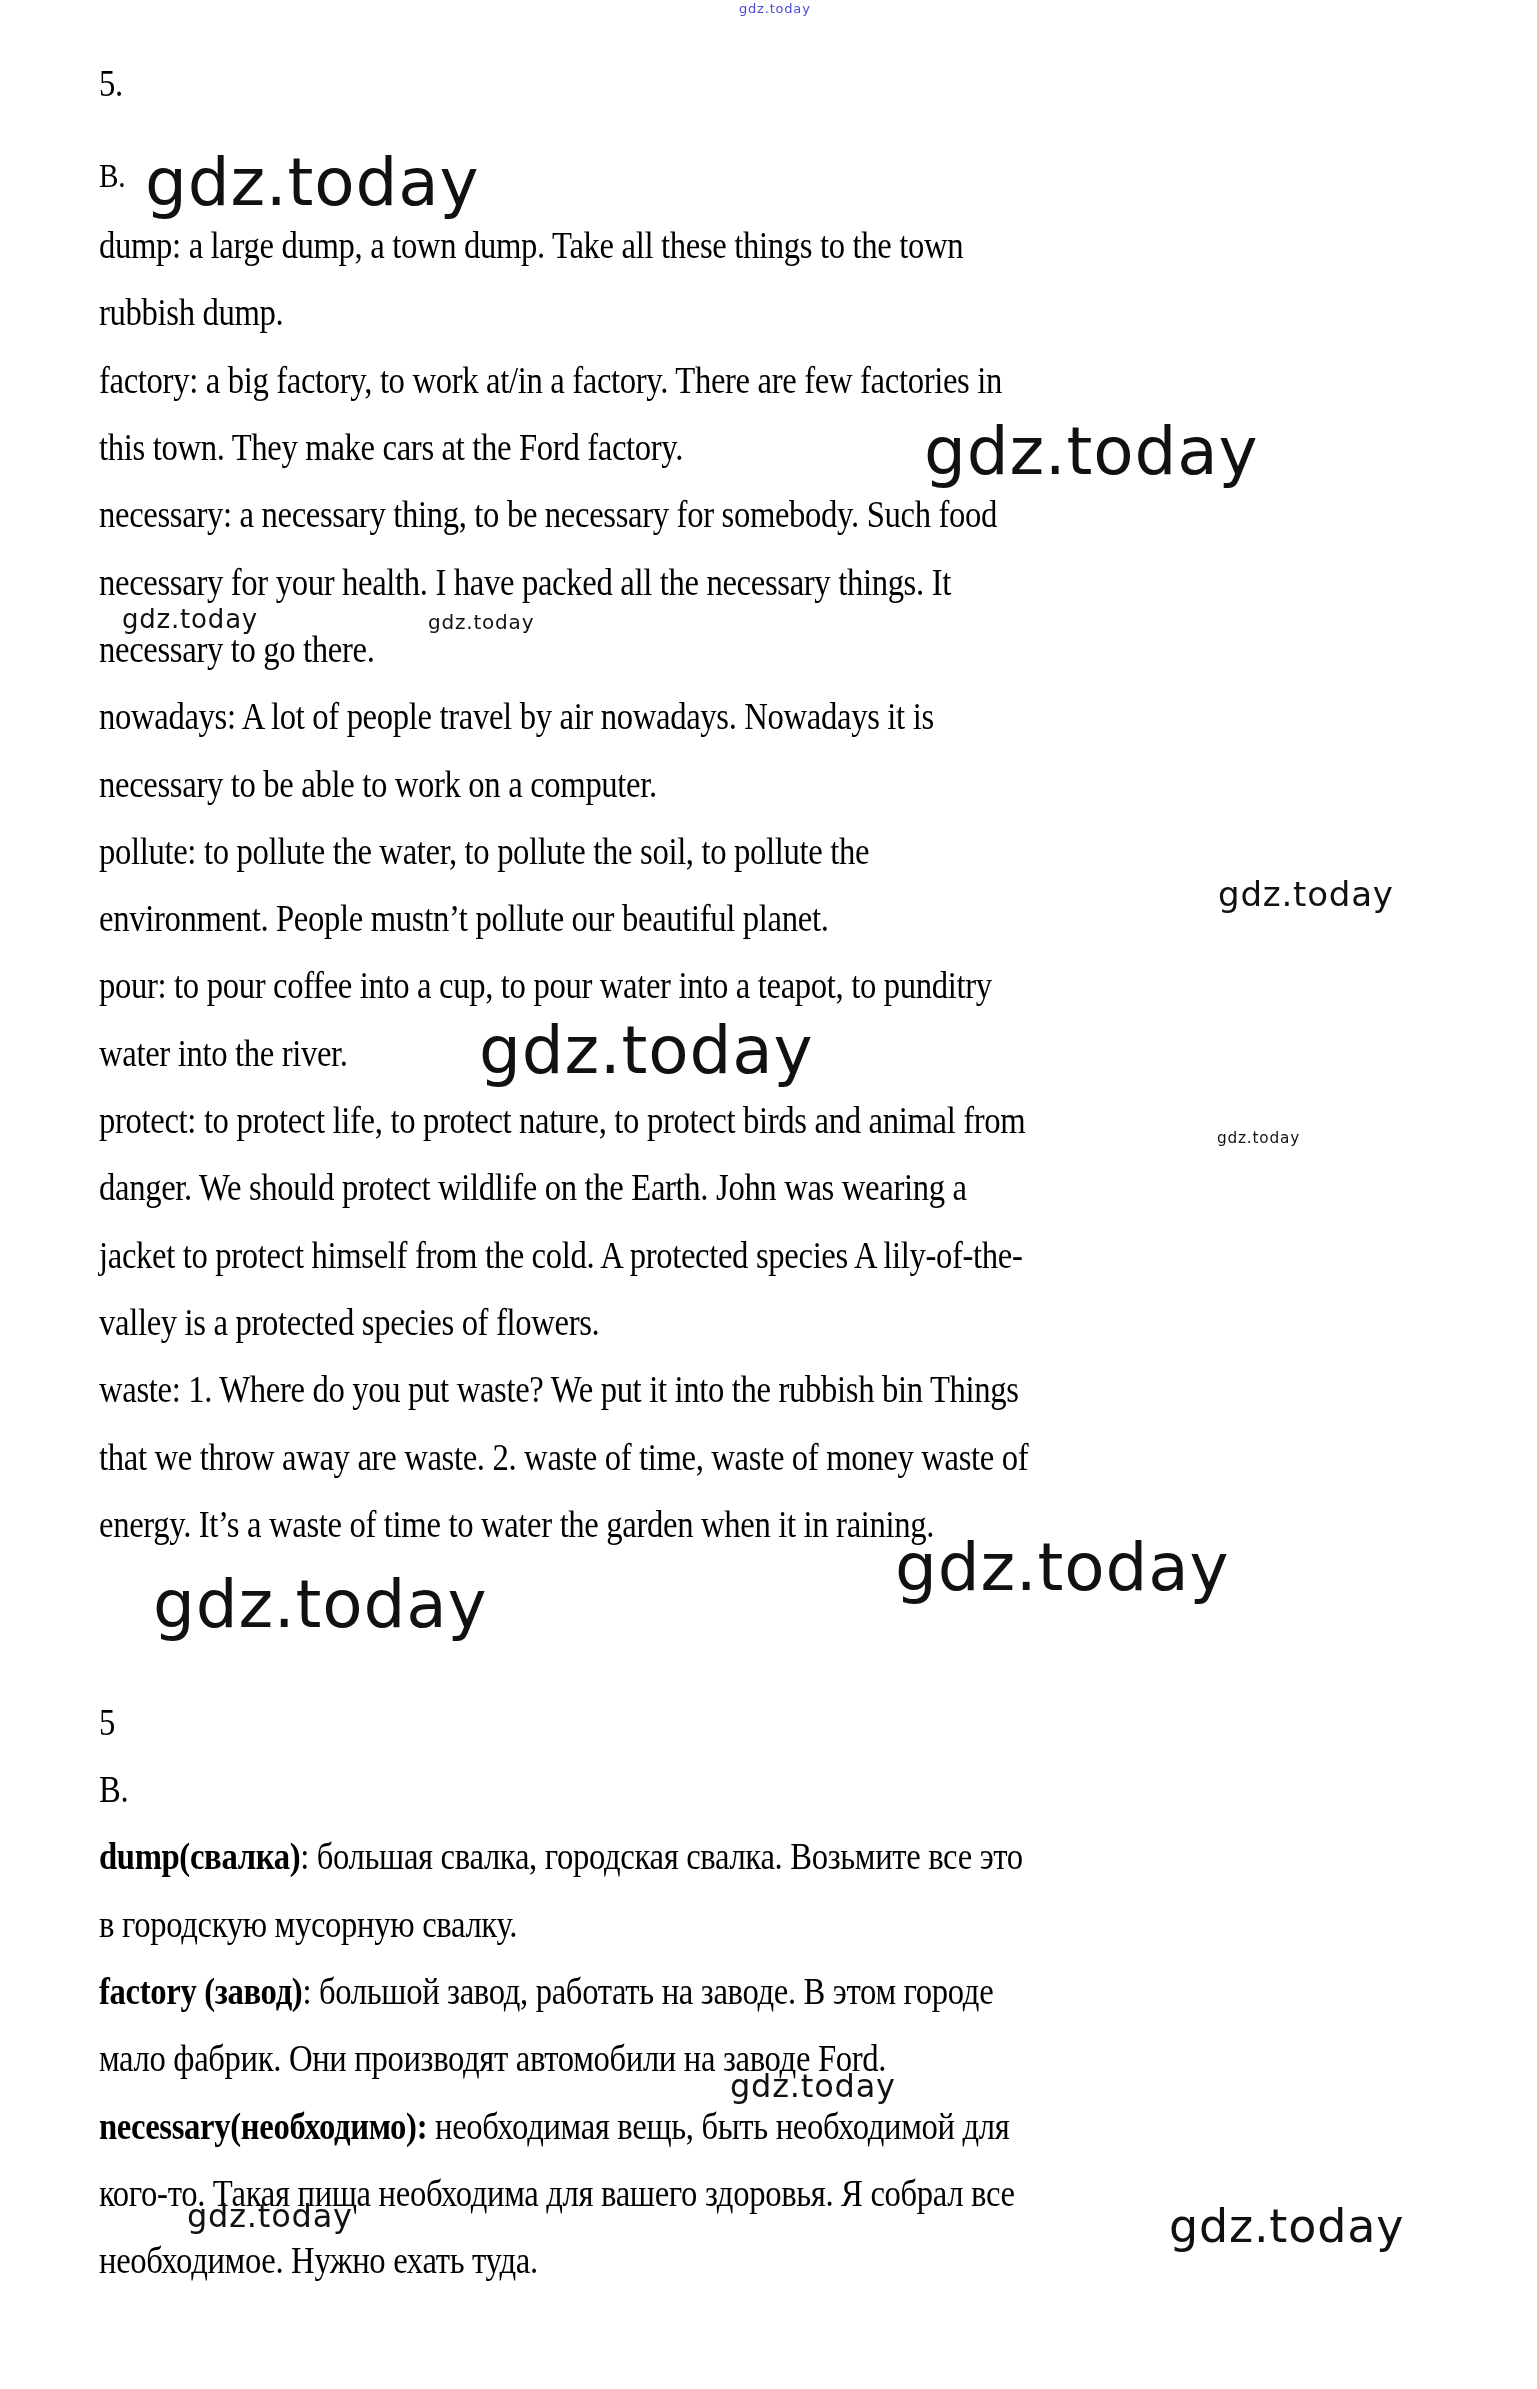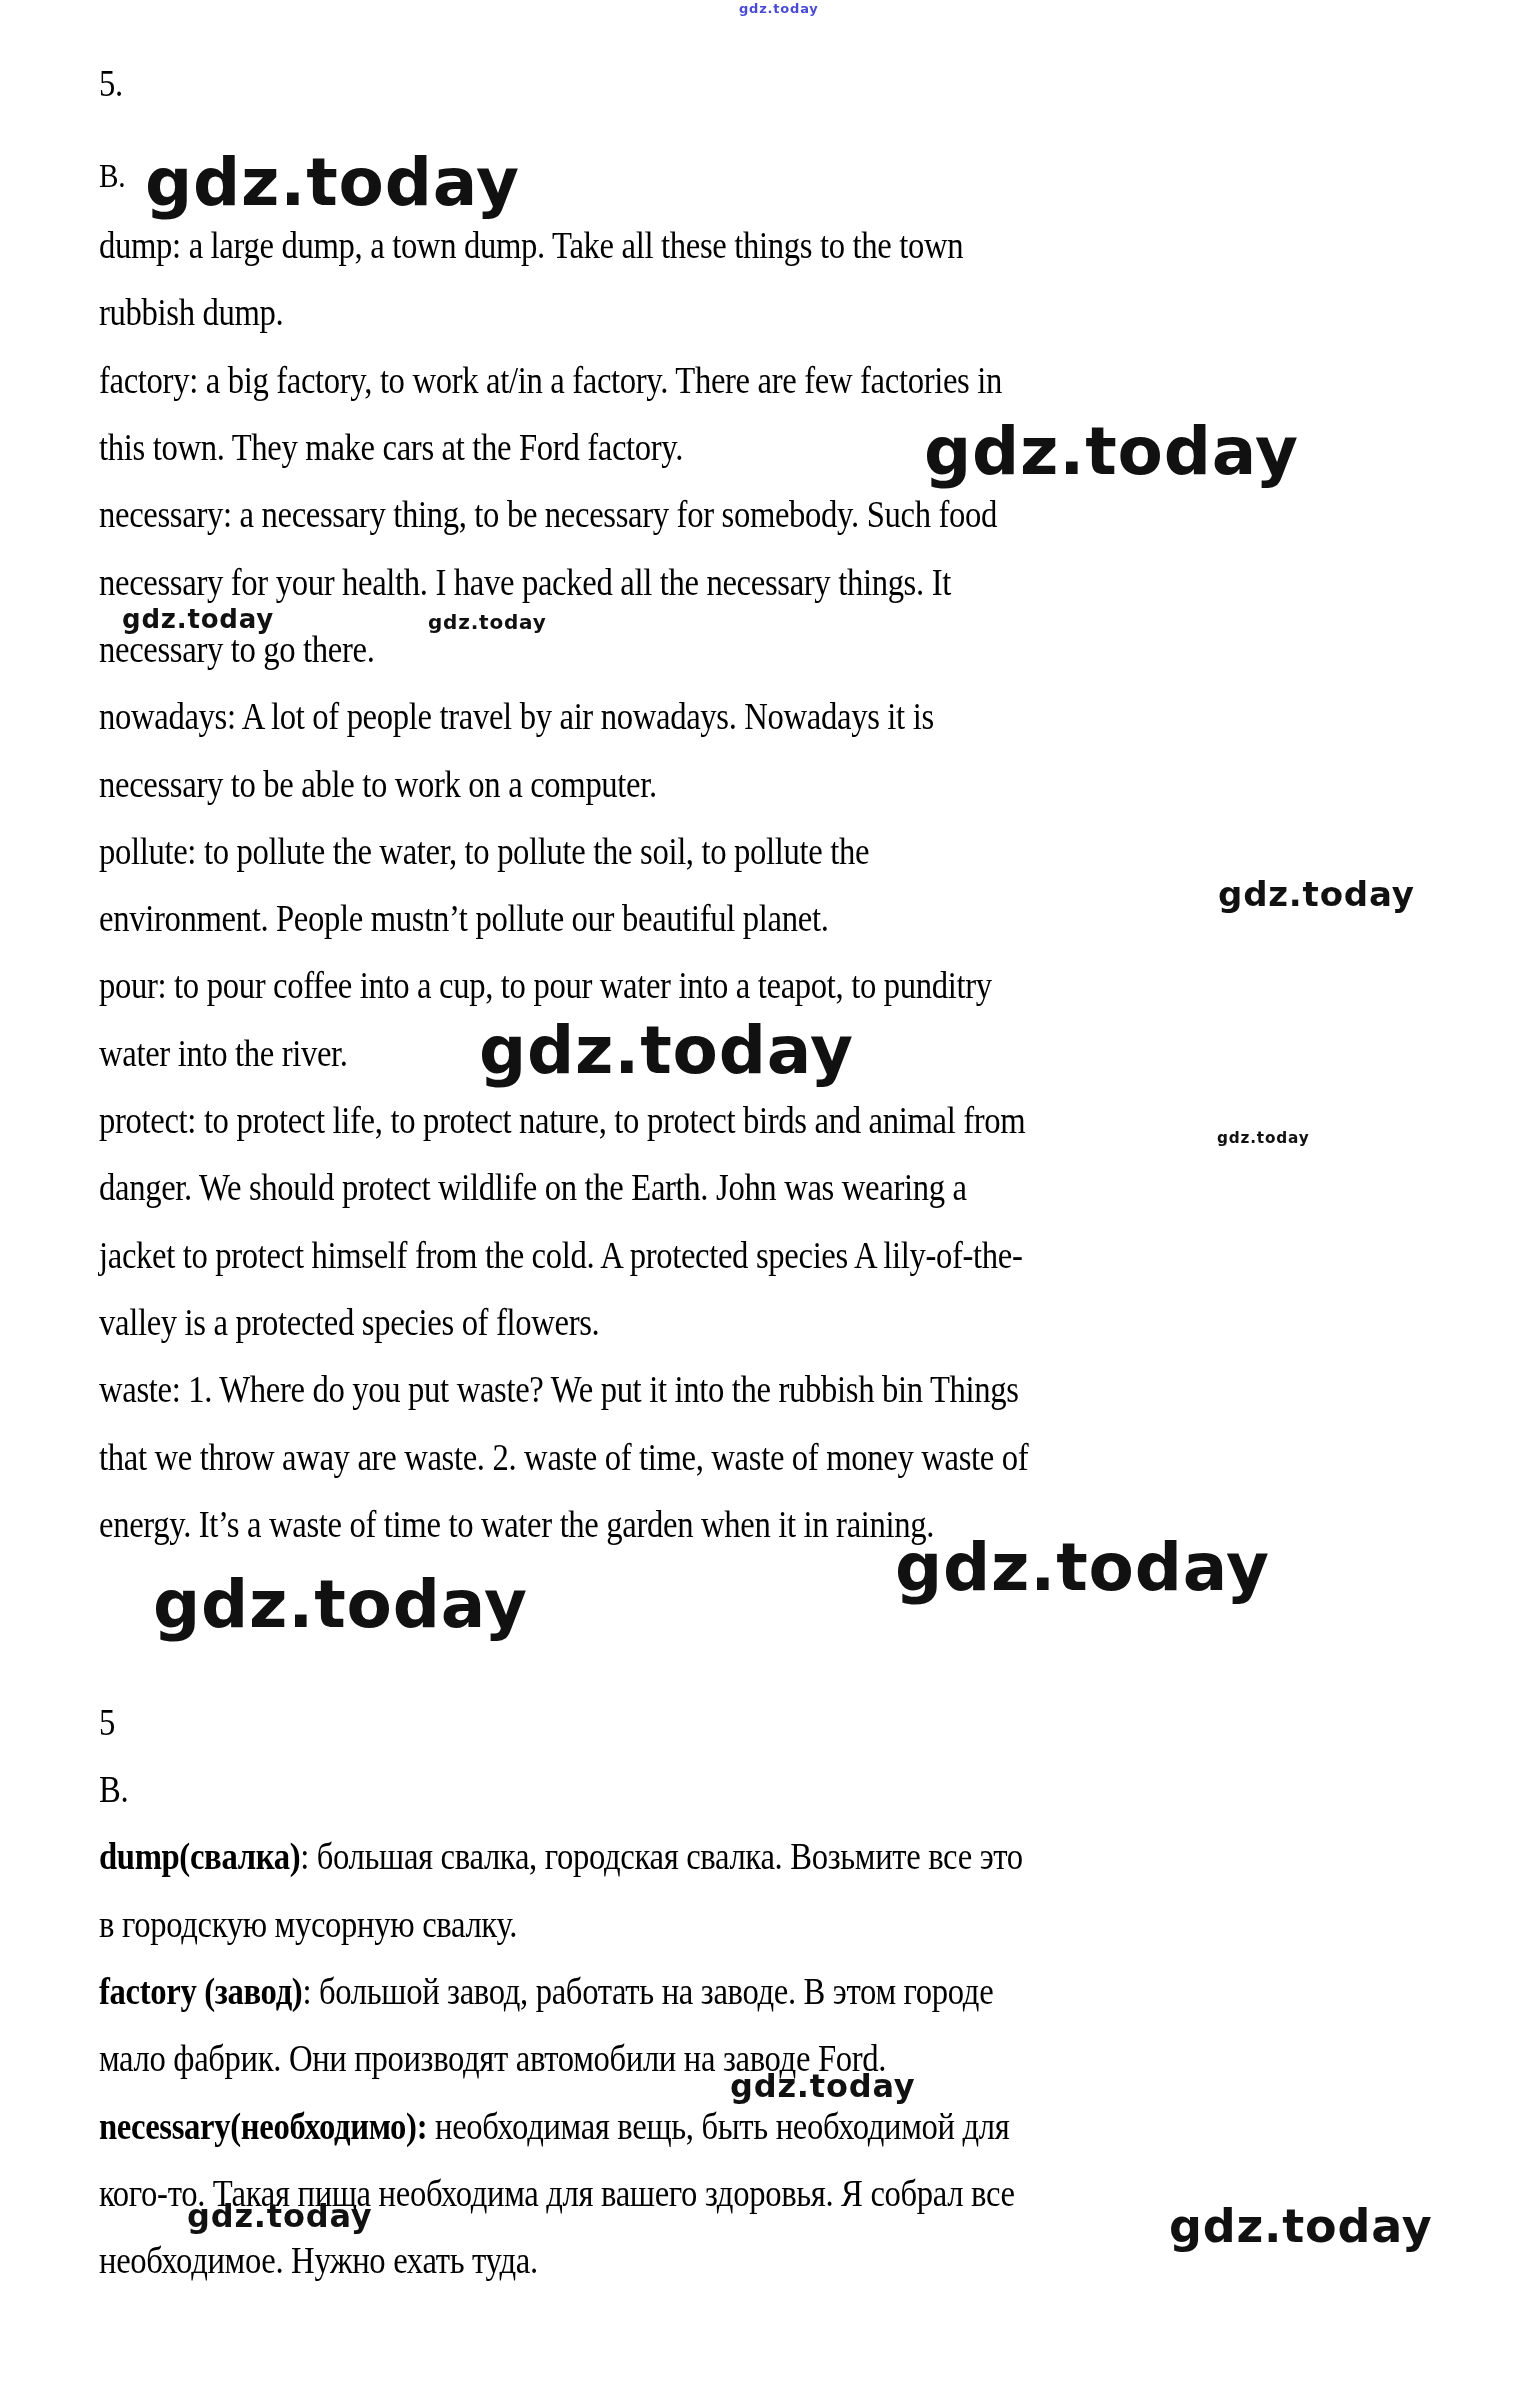--- a/index.html
+++ b/index.html
@@ -26,21 +26,21 @@
       font-size: 38px;
       line-height: 46px;
       white-space: nowrap;
       letter-spacing: -0.4px;
       transform-origin: left top;
     }
     .line b { font-weight: bold; }
     .wm {
       position: absolute;
       font-family: "DejaVu Sans", "Liberation Sans", sans-serif;
-      font-weight: 700;
+      font-weight: 400;
       color: #111;
       white-space: nowrap;
       letter-spacing: 0.8px;
       line-height: 1;
     }
     .wm-top {
       color: #4a4ad8;
       font-size: 13px;
     }
   </style>

